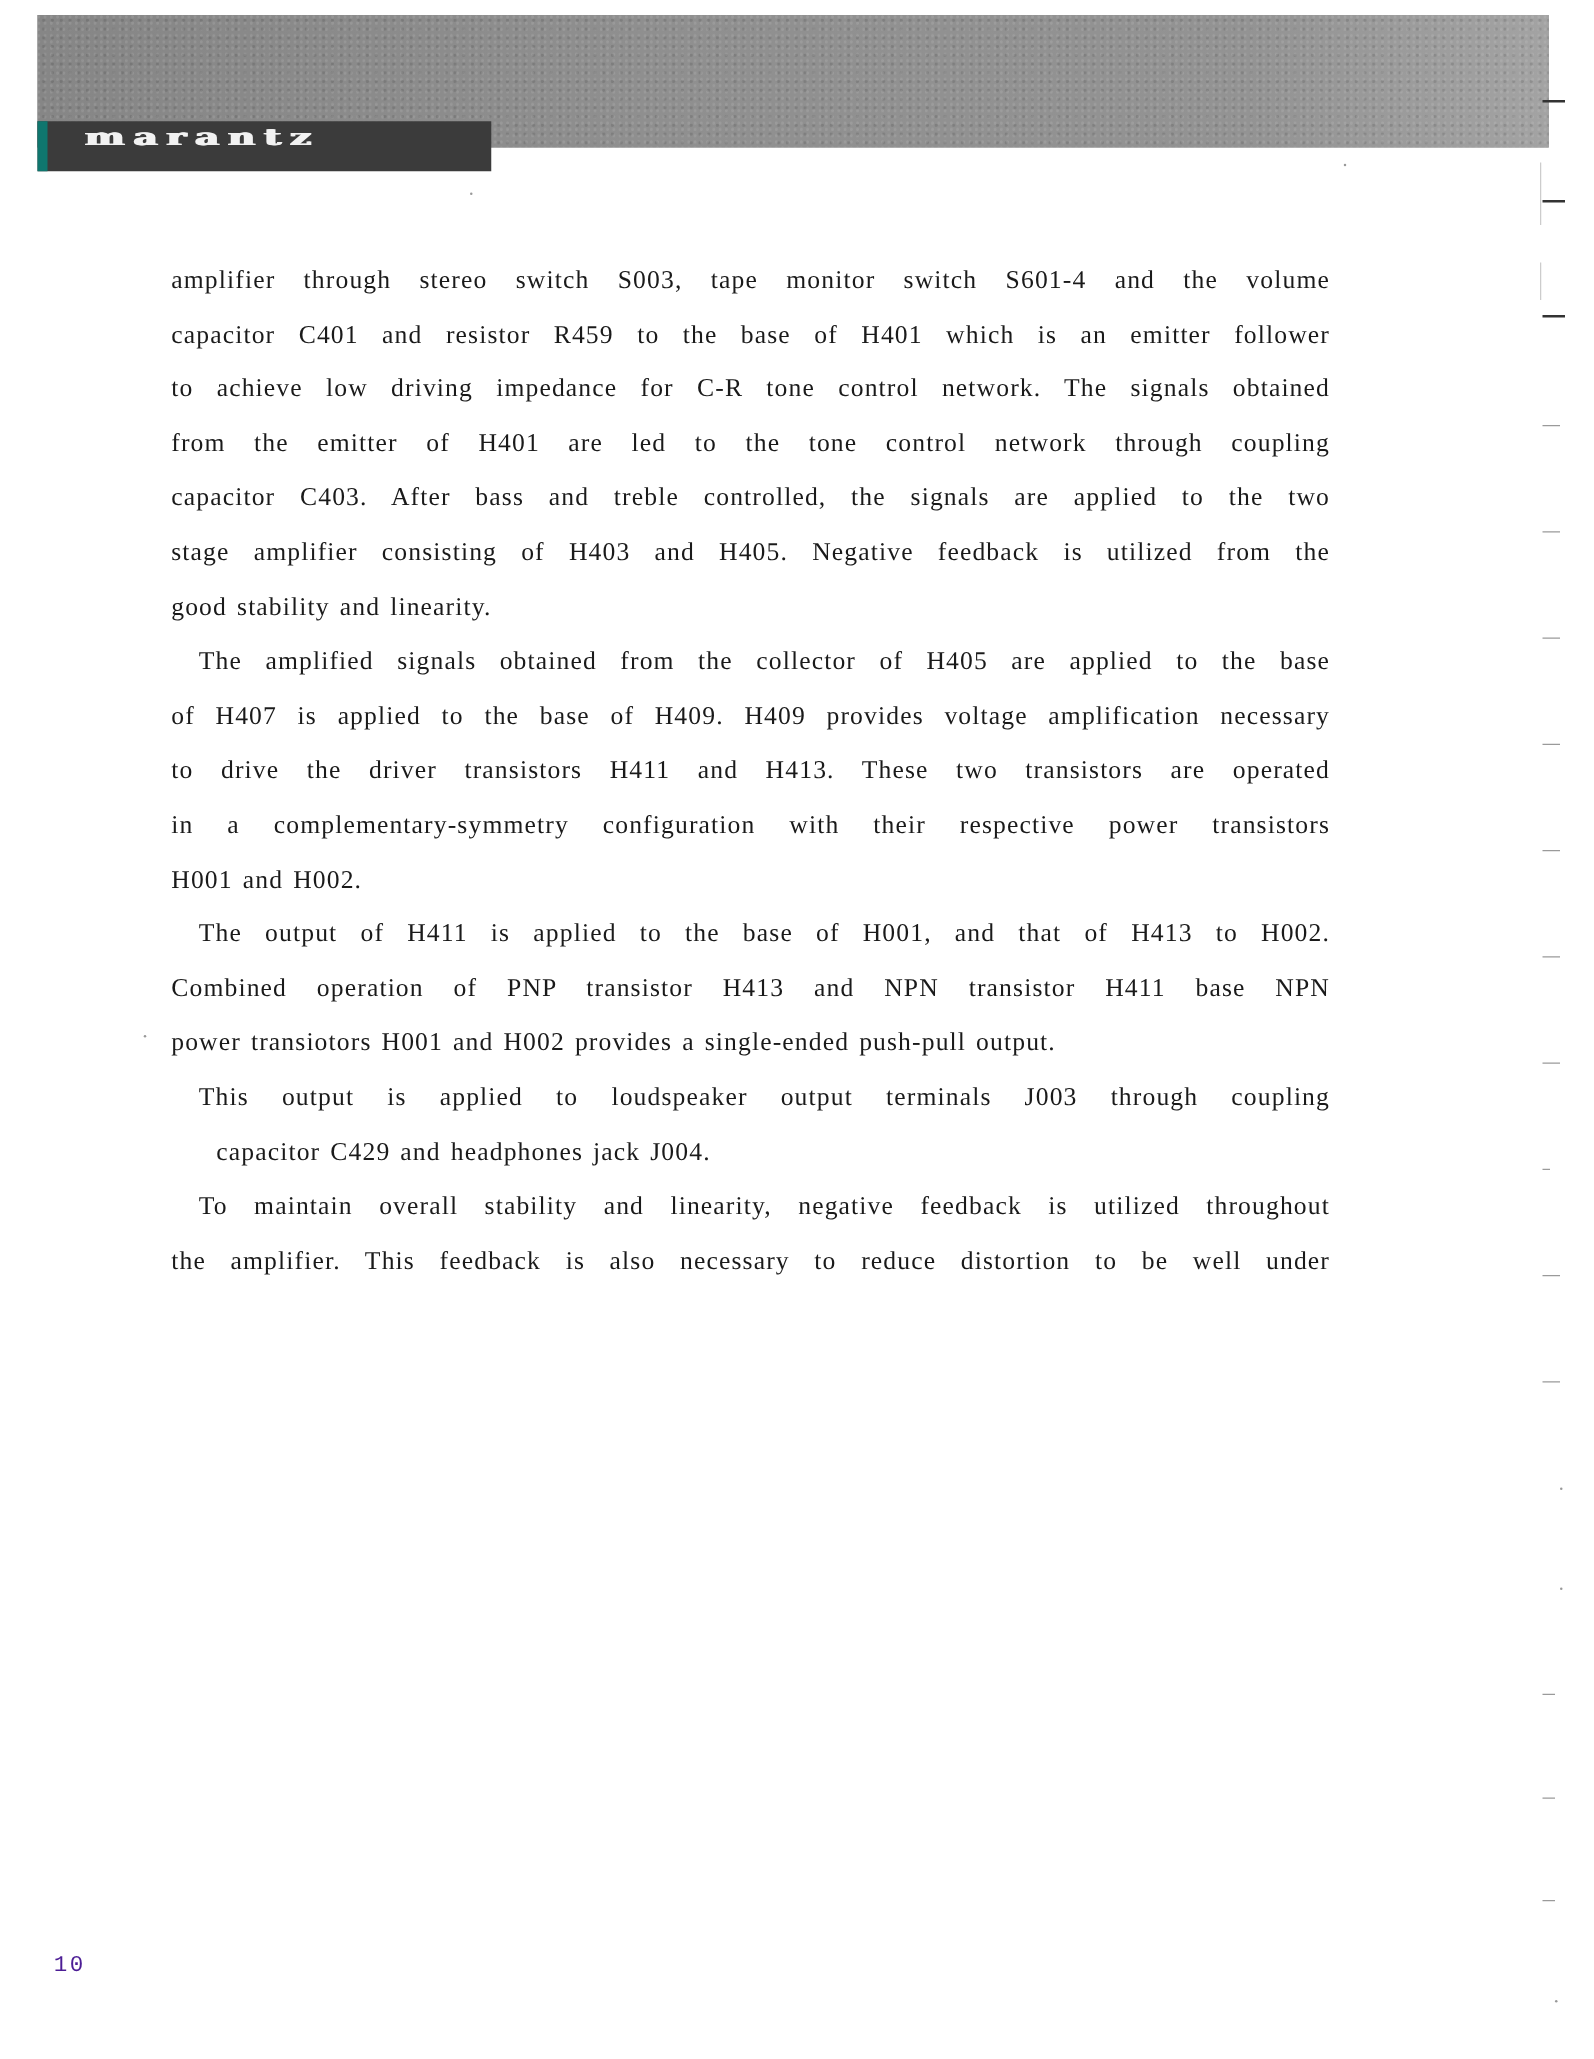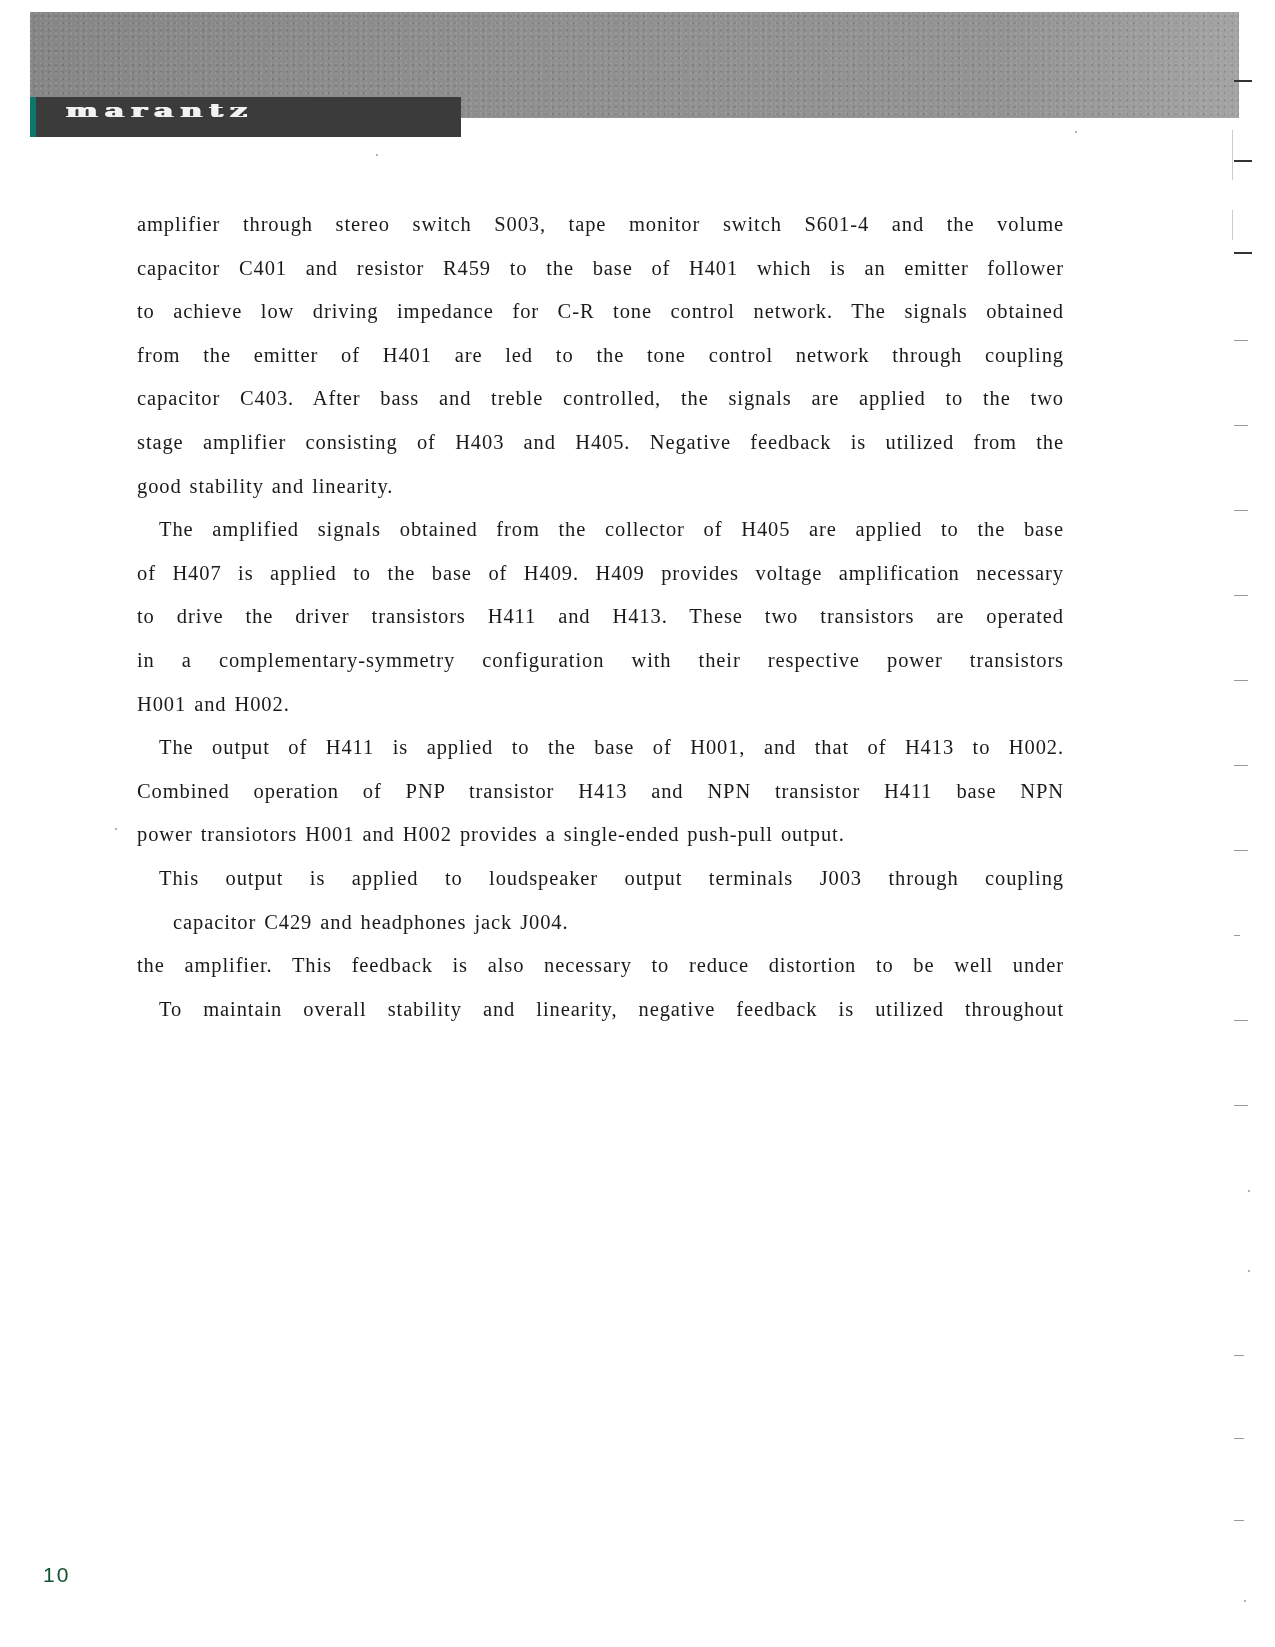--- a/index.html
+++ b/index.html
@@ -10,43 +10,43 @@
     .header-band {
       position: absolute; left: 30px; top: 12px; width: 1209px; height: 106px;
       background-color: #8e8e8e;
       background-image:
         radial-gradient(circle at 20% 30%, rgba(255,255,255,0.10) 0 1px, transparent 1.5px),
         radial-gradient(circle at 70% 60%, rgba(0,0,0,0.12) 0 1px, transparent 1.5px),
         linear-gradient(90deg, #868686 0%, #8f8f8f 40%, #939393 80%, #a3a3a3 100%);
       background-size: 5px 5px, 7px 7px, 100% 100%;
     }
     .logo-box {
-      position: absolute; left: 30px; top: 97px; width: 431px; height: 40px;
-      background: #3b3b3b; border-left: 6px solid #0f766e;
+      position: absolute; left: 30px; top: 97px; width: 363px; height: 40px;
+      background: #3b3b3b; border-left: 8px solid #0f766e;
       box-sizing: border-box;
     }
     .logo-text {
       position: absolute; left: 30px; top: 4px;
       font-family: "DejaVu Serif", serif; font-weight: bold; font-size: 30px;
       letter-spacing: 7px; color: #f2f2f2; line-height: 30px;
       transform: scaleY(0.62); transform-origin: left top;
       text-shadow: 1px 0 0 #f2f2f2, -1px 0 0 #f2f2f2;
     }
     .body-text {
       position: absolute; left: 137px; top: 203px; width: 927px;
       font-size: 20.5px; line-height: 43.6px; letter-spacing: 0.9px;
       text-align: justify; word-spacing: 2px;
     }
     .body-text p { margin: 0; }
     .line { display: block; text-align: justify; text-align-last: justify; white-space: nowrap; }
     .line.short { text-align-last: left; }
     .page-number {
       position: absolute; left: 43px; top: 1563px;
-      font-family: Liberation Sans, sans-serif; font-size: 21px; letter-spacing: 2px;
-      color: #14532d;
+      font-family: Liberation Mono, monospace; font-size: 18px; letter-spacing: 2px;
+      color: #4c1d95;
     }
     .margin-marks {
       position: absolute; left: 1232px; top: 30px; width: 30px; height: 1600px;
     }
     .mark { position: absolute; left: 2px; width: 14px; height: 1px; background: #9a9a9a; }
     .mark.dark { background: #333; height: 1.5px; width: 18px; }
     .speck { position: absolute; width: 2px; height: 2px; background: #999; border-radius: 1px; }
   </style>
 </head>
 <body>
@@ -76,22 +76,22 @@
     <p>
       <span class="line" style="padding-left: 22px; white-space: normal;">The output of H411 is applied to the base of H001, and that of H413 to H002.</span>
       <span class="line" style="white-space: normal;">Combined operation of PNP transistor H413 and NPN transistor H411 base NPN</span>
       <span class="line short" style="white-space: normal;">power transiotors H001 and H002 provides a single-ended push-pull output.</span>
     </p>
     <p>
       <span class="line" style="padding-left: 22px; white-space: normal;">This output is applied to loudspeaker output terminals J003 through coupling</span>
       <span class="line short" style="white-space: normal; margin-left: 36px;">capacitor C429 and headphones jack J004.</span>
     </p>
     <p>
+      <span class="line" style="padding-left: 22px; white-space: normal;">To maintain overall stability and linearity, negative feedback is utilized throughout</span>
       <span class="line" style="white-space: normal;">the amplifier. This feedback is also necessary to reduce distortion to be well under</span>
-      <span class="line" style="padding-left: 22px; white-space: normal;">To maintain overall stability and linearity, negative feedback is utilized throughout</span>
     </p>
   </div>
 
 <div class="page-number">10</div>
 
 <div class="margin-marks">
   <div class="mark dark" style="top:50px"></div>
   <div class="mark" style="top:100px;left:0;width:1px;height:50px;background:#ccc"></div>
   <div class="mark dark" style="top:130px"></div>
   <div class="mark" style="top:180px;left:0;width:1px;height:30px;background:#ccc"></div>

